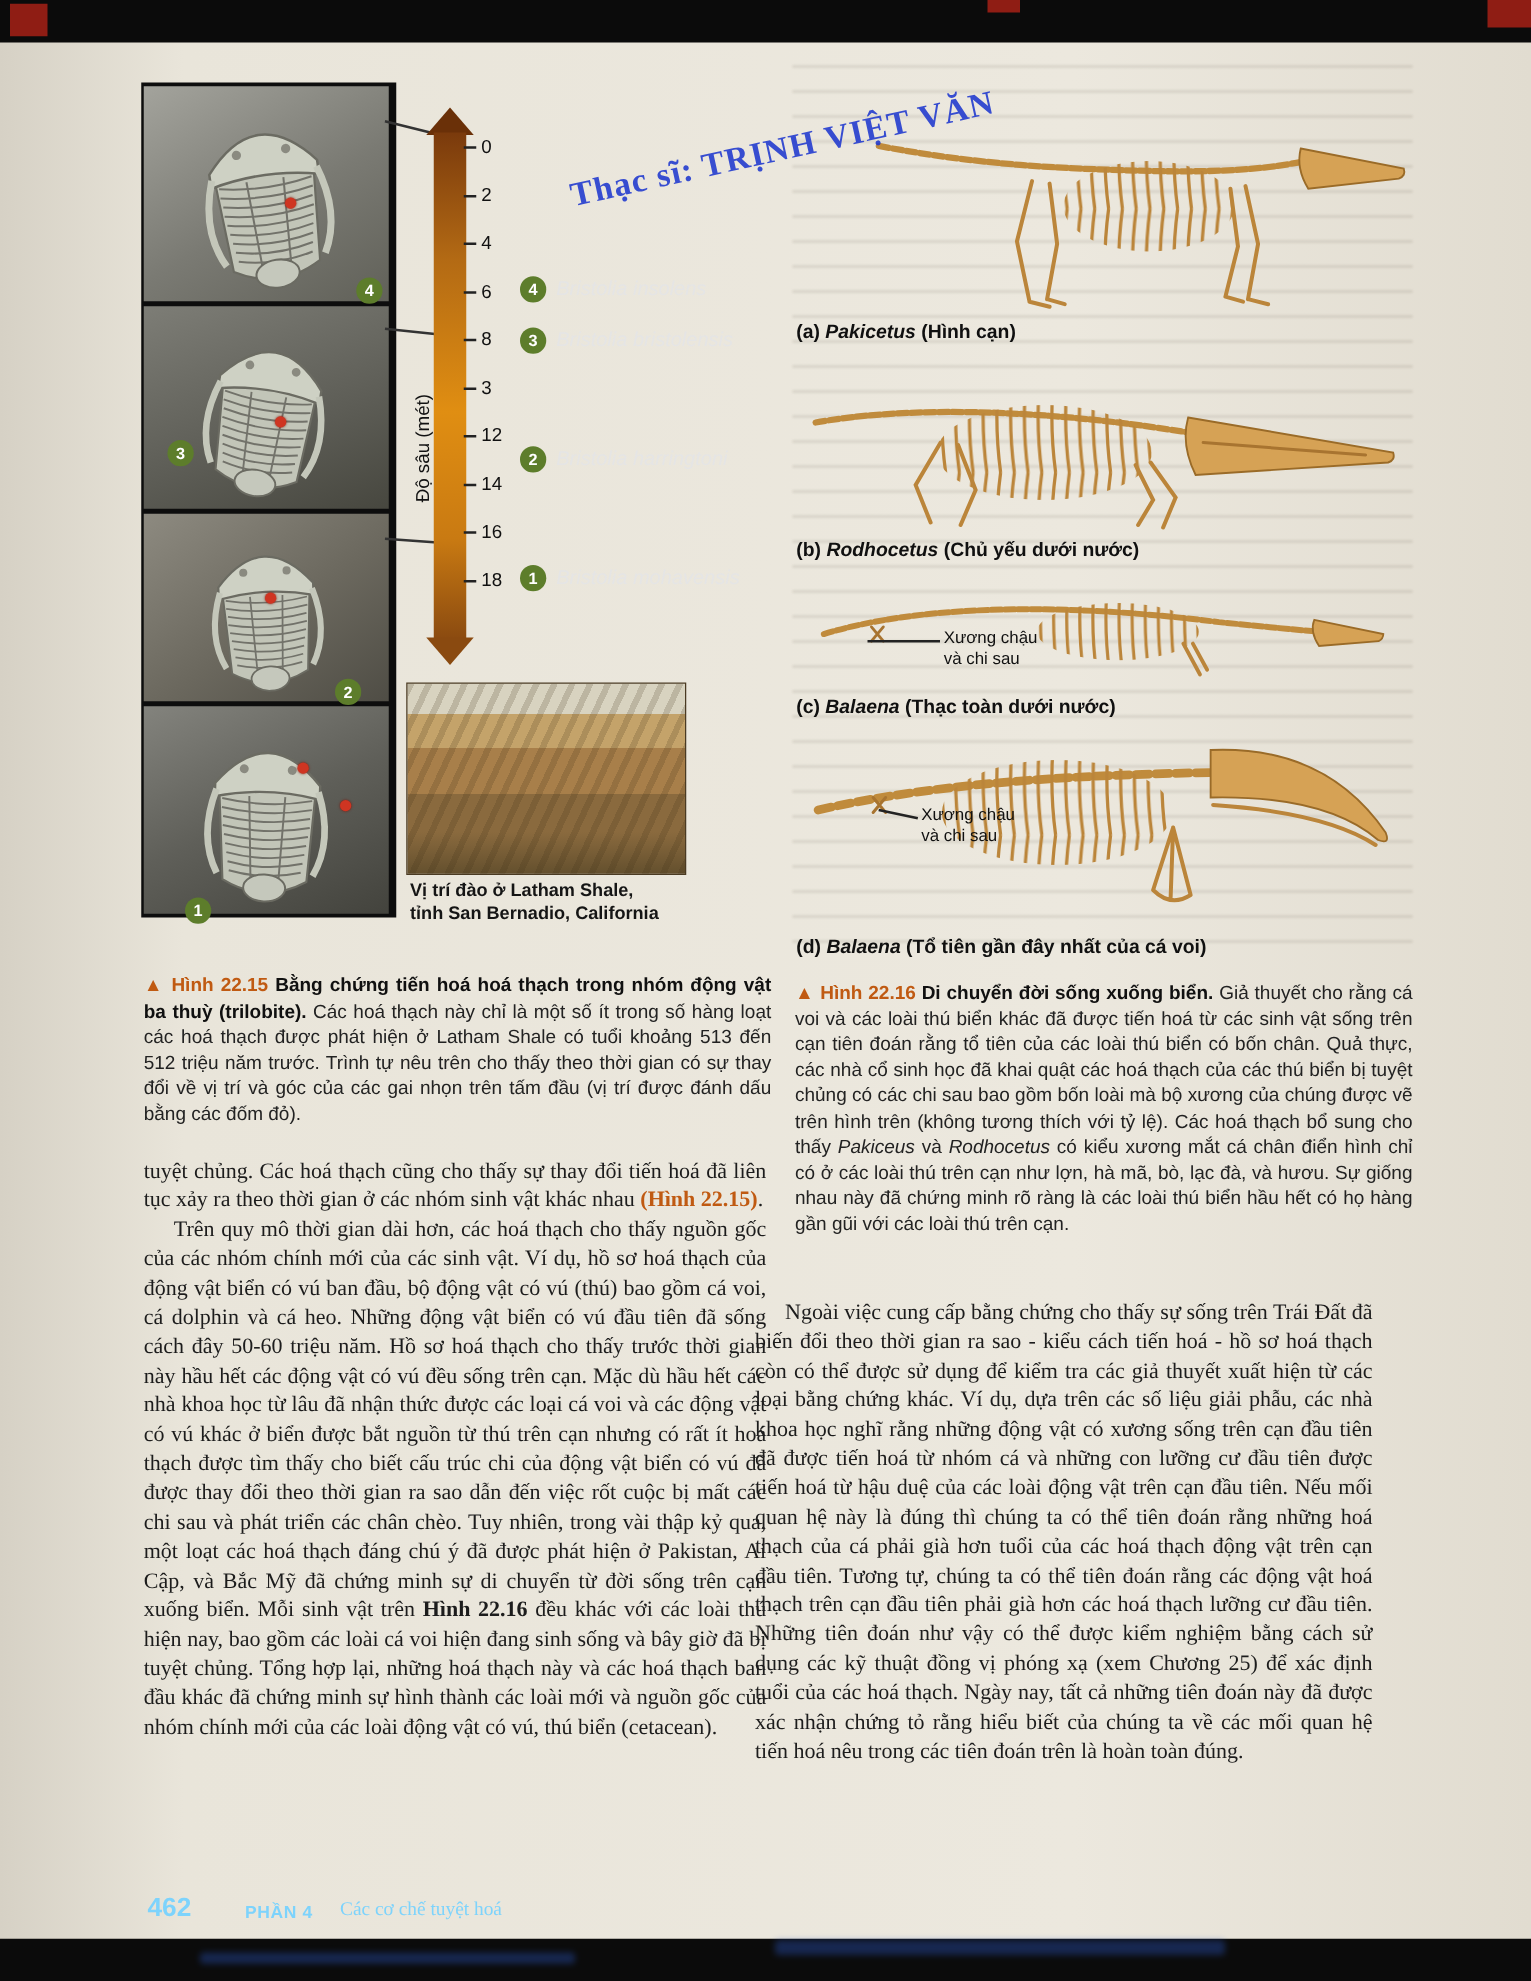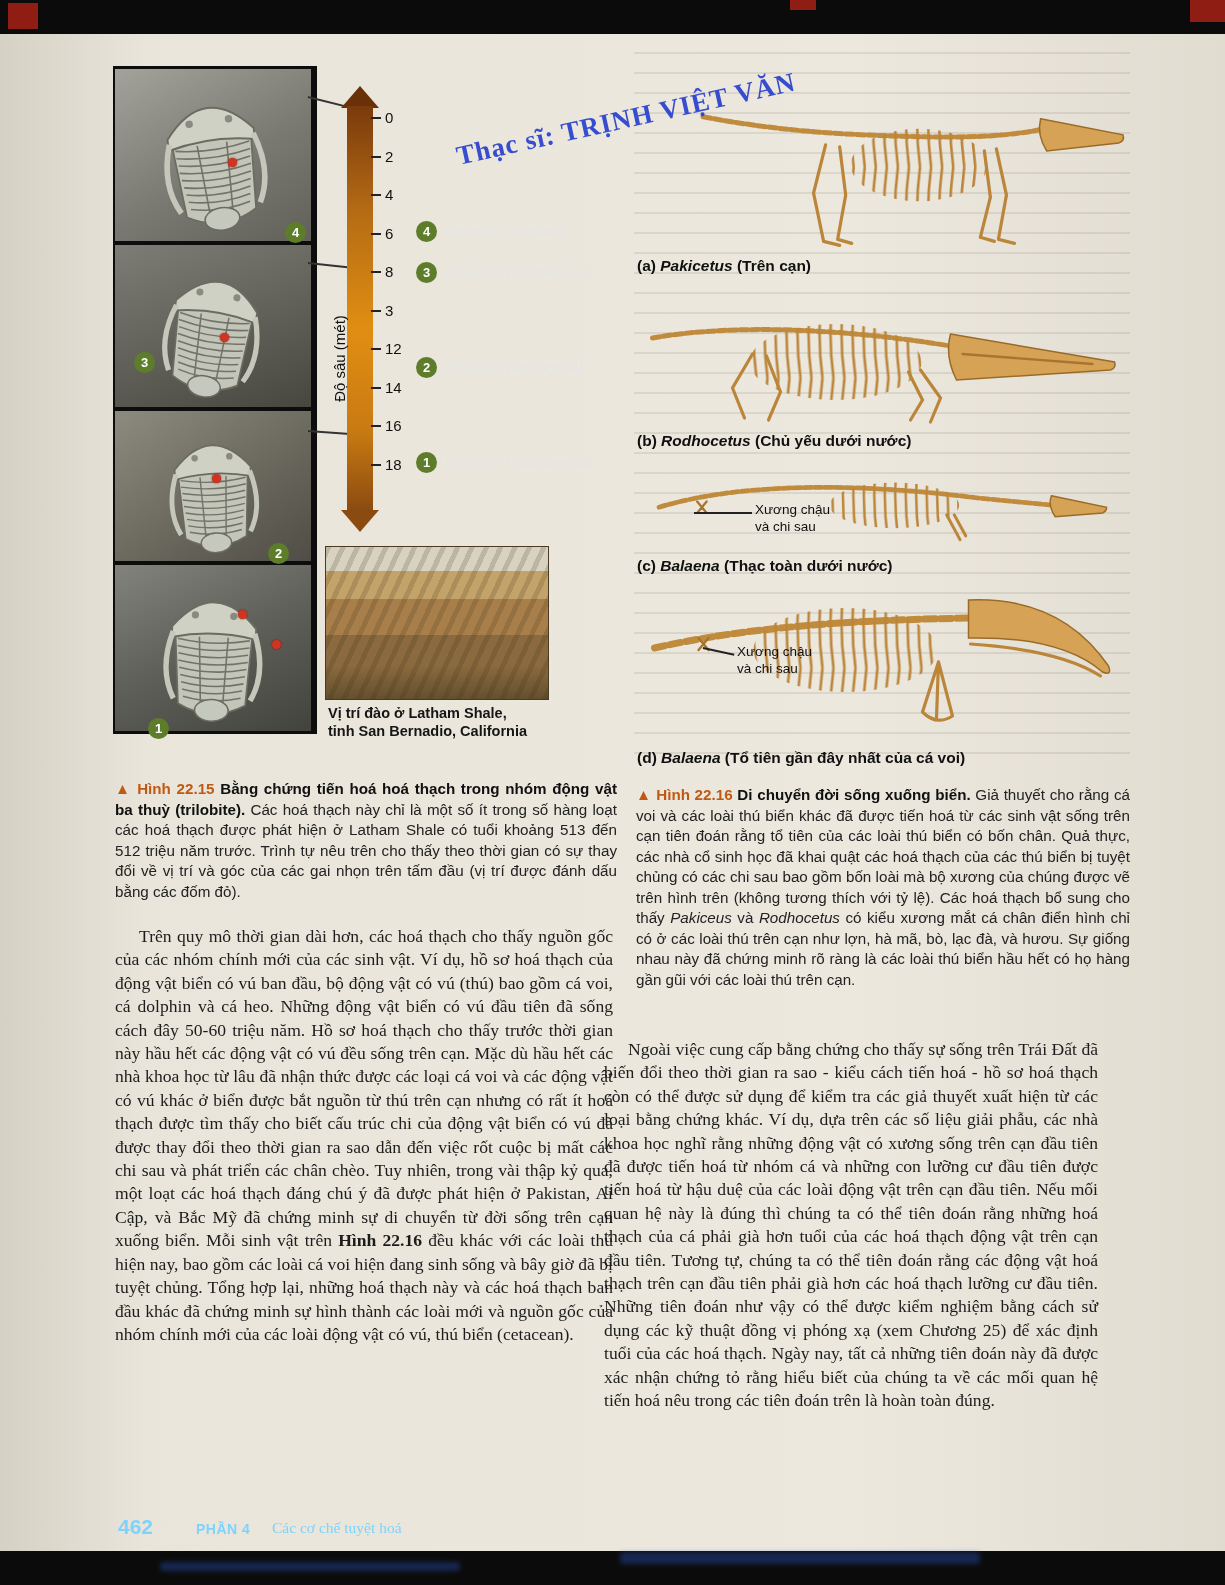--- a/index.html
+++ b/index.html
@@ -201,35 +201,36 @@
 
 <div class="digsite"></div>
 <div class="digcap">
   <div>Vị trí đào ở Latham Shale,</div>
   <div>tỉnh San Bernadio, California</div>
 </div>
 
 <p class="figcap" style="left:115px;top:764px;width:502px"><span class="figmark">▲</span> <span class="figlabel">Hình 22.15</span> <span class="figtitle">Bằng chứng tiến hoá hoá thạch trong nhóm động vật ba thuỳ (trilobite).</span> <span>Các hoá thạch này chỉ là một số ít trong số hàng loạt các hoá thạch được phát hiện ở Latham Shale có tuổi khoảng 513 đến 512 triệu năm trước. Trình tự nêu trên cho thấy theo thời gian có sự thay đổi về vị trí và góc của các gai nhọn trên tấm đầu (vị trí được đánh dấu bằng các đốm đỏ).</span></p>
 
 <div class="bodytext" style="left:115px;top:925px;width:498px">
+  <p><span>tuyệt chủng. Các hoá thạch cũng cho thấy sự thay đổi tiến hoá đã liên tục xảy ra theo thời gian ở các nhóm sinh vật khác nhau </span><span class="oref">(Hình 22.15)</span><span>.</span></p>
   <p class="indent"><span>Trên quy mô thời gian dài hơn, các hoá thạch cho thấy nguồn gốc của các nhóm chính mới của các sinh vật. Ví dụ, hồ sơ hoá thạch của động vật biển có vú ban đầu, bộ động vật có vú (thú) bao gồm cá voi, cá dolphin và cá heo. Những động vật biển có vú đầu tiên đã sống cách đây 50-60 triệu năm. Hồ sơ hoá thạch cho thấy trước thời gian này hầu hết các động vật có vú đều sống trên cạn. Mặc dù hầu hết các nhà khoa học từ lâu đã nhận thức được các loại cá voi và các động vật có vú khác ở biển được bắt nguồn từ thú trên cạn nhưng có rất ít hoá thạch được tìm thấy cho biết cấu trúc chi của động vật biển có vú đã được thay đổi theo thời gian ra sao dẫn đến việc rốt cuộc bị mất các chi sau và phát triển các chân chèo. Tuy nhiên, trong vài thập kỷ qua, một loạt các hoá thạch đáng chú ý đã được phát hiện ở Pakistan, Ai Cập, và Bắc Mỹ đã chứng minh sự di chuyển từ đời sống trên cạn xuống biển. Mỗi sinh vật trên </span><span class="bref">Hình 22.16</span><span> đều khác với các loài thú hiện nay, bao gồm các loài cá voi hiện đang sinh sống và bây giờ đã bị tuyệt chủng. Tổng hợp lại, những hoá thạch này và các hoá thạch ban đầu khác đã chứng minh sự hình thành các loài mới và nguồn gốc của nhóm chính mới của các loài động vật có vú, thú biển (cetacean).</span></p>
 </div>
 
 <div class="ghost"></div>
 
 <svg class="skel" style="left:693px;top:76px;width:432px;height:182px" viewBox="0 0 430 180">
   <path class="spine" d="M10,40 C90,55 150,58 230,60 C290,61 320,58 350,52"></path>
   <ellipse cx="225" cy="88" rx="68" ry="36" fill="url(#ribp)"></ellipse>
   <path class="skull" d="M346,42 L428,58 Q430,64 424,66 L352,74 Q342,58 346,42 Z"></path>
   <path class="bone2" d="M302,72 L312,118 L304,162 M304,162 L320,166"></path>
   <path class="bone2" d="M290,74 L296,120 L286,160 M286,160 L300,164"></path>
   <path class="bone2" d="M132,68 L120,116 L130,164 M130,164 L146,168"></path>
   <path class="bone2" d="M146,70 L152,118 L144,162 M144,162 L158,166"></path>
 </svg>
-<div class="sk-label" style="left:637px;top:256px"><span>(a) </span><span class="sp">Pakicetus</span><span> (Trên cạn)</span></div>
+<div class="sk-label" style="left:637px;top:256px"><span>(a) </span><span class="sp">Pakicetus</span><span> (Hình cạn)</span></div>
 
 <svg class="skel" style="left:640px;top:288px;width:486px;height:140px" viewBox="0 0 485 140">
   <path class="spine" d="M12,50 C90,36 200,40 310,58"></path>
   <ellipse cx="195" cy="74" rx="86" ry="38" fill="url(#ribp)"></ellipse>
   <path class="skull" d="M310,46 L474,74 Q476,80 470,82 L316,92 Q304,68 310,46 Z"></path>
   <path class="bone3" d="M322,66 L452,76"></path>
   <path class="bone2" d="M280,82 L300,110 L290,134"></path>
   <path class="bone2" d="M268,84 L282,112 L270,132"></path>
   <path class="bone2" d="M112,66 L92,100 L104,130"></path>
   <path class="bone2" d="M126,68 L140,104 L128,132"></path>

